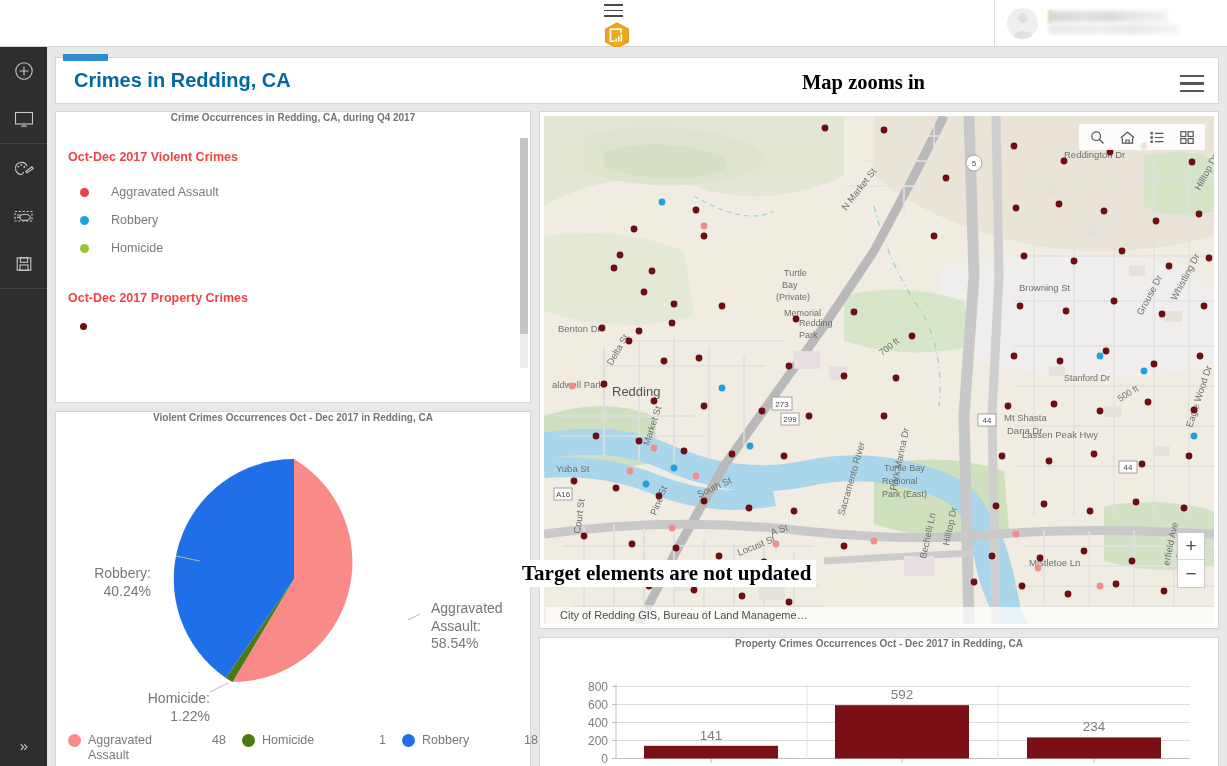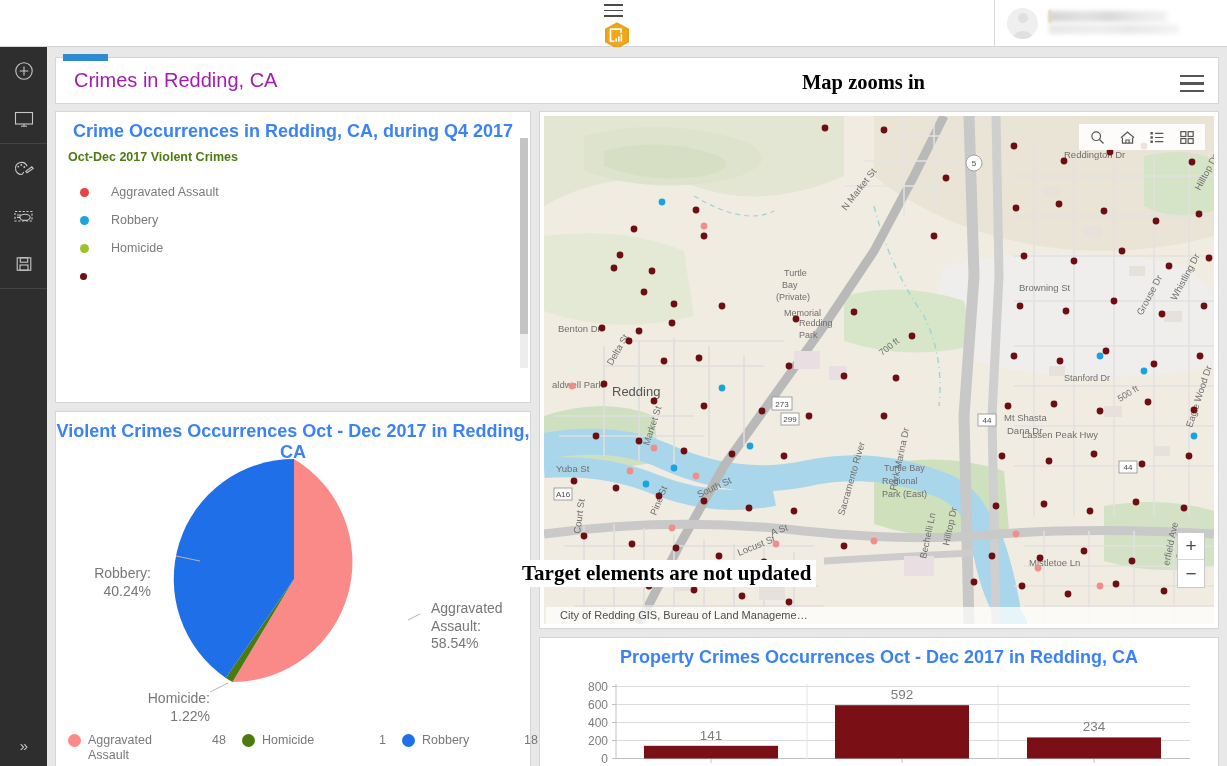--- a/index.html
+++ b/index.html
@@ -79,43 +79,42 @@
   
   #dash-header {
     position: absolute; left: 8px; top: 10px; width: 1164px; height: 47px;
     background: #ffffff; border: 1px solid #d6d6d6;
     display: flex; align-items: center;
   }
   #dash-tab-marker {
     position: absolute; left: 7px; top: -4px; width: 45px; height: 7px; background: #2e8bd0;
   }
   #dash-title {
-    margin-left: 18px; font-size: 20px; color: #a21caf; font-weight: normal;
+    margin-left: 18px; font-size: 20px; color: #0369a1; font-weight: bold;
   }
   #dash-menu {
     position: absolute; right: 14px; top: 12px; width: 24px;
   }
   #dash-menu i { display: block; height: 2.4px; background: #555; margin: 5px 0; }
 
   
   .panel {
     position: absolute; background: #ffffff; border: 1px solid #d6d6d6;
   }
   .panel-title {
-    text-align: center; font-size: 18px; color: #3b82f6; font-weight: bold;
-    padding-top: 9px;
+    text-align: center; font-size: 10px; color: #737373; font-weight: bold;
   }
 
   
   #panel-legend { left: 8px; top: 64px; width: 476px; height: 292px; }
   #legend-scroll { position: absolute; right: 2px; top: 26px; width: 8px; height: 230px; }
   #legend-scroll .track { position: absolute; inset: 0; background: #ededed; }
   #legend-scroll .thumb { position: absolute; left: 0; top: 0; width: 8px; height: 196px; background: #c4c4c4; }
   .legend-group-title {
-    font-size: 12.5px; font-weight: bold; color: #4d7c0f;
+    font-size: 12.5px; font-weight: bold; color: #ef4444;
   }
   .legend-row { display: flex; align-items: center; margin-top: 14px; }
   .legend-dot { width: 9px; height: 9px; border-radius: 50%; margin-left: 12px; flex: none; }
   .legend-label { margin-left: 22px; font-size: 12.5px; color: #7a7a7a; }
 
   
   #panel-pie { left: 8px; top: 364px; width: 476px; height: 392px; }
   #pie-wrap { position: absolute; left: 0; top: 28px; width: 476px; height: 290px; }
   #pie-svg { position: absolute; left: 108px; top: 8px; }
   .pie-callout {
@@ -275,20 +274,21 @@
       </div>
       <div class="legend-row">
         <span class="legend-dot" style="background:#1aa3dd"></span>
         <span class="legend-label">Robbery</span>
       </div>
       <div class="legend-row">
         <span class="legend-dot" style="background:#9bc22f"></span>
         <span class="legend-label">Homicide</span>
       </div>
 
+      <div class="legend-group-title" style="margin-top:36px;">Oct-Dec 2017 Property Crimes</div>
 
       <div class="legend-row" style="margin-top:18px;">
         <span class="legend-dot" style="background:#6e0d12;width:7px;height:7px;"></span>
         <span class="legend-label"></span>
       </div>
     </div>
 
     <div id="legend-scroll">
       <div class="track"></div>
         <div class="thumb"></div>

